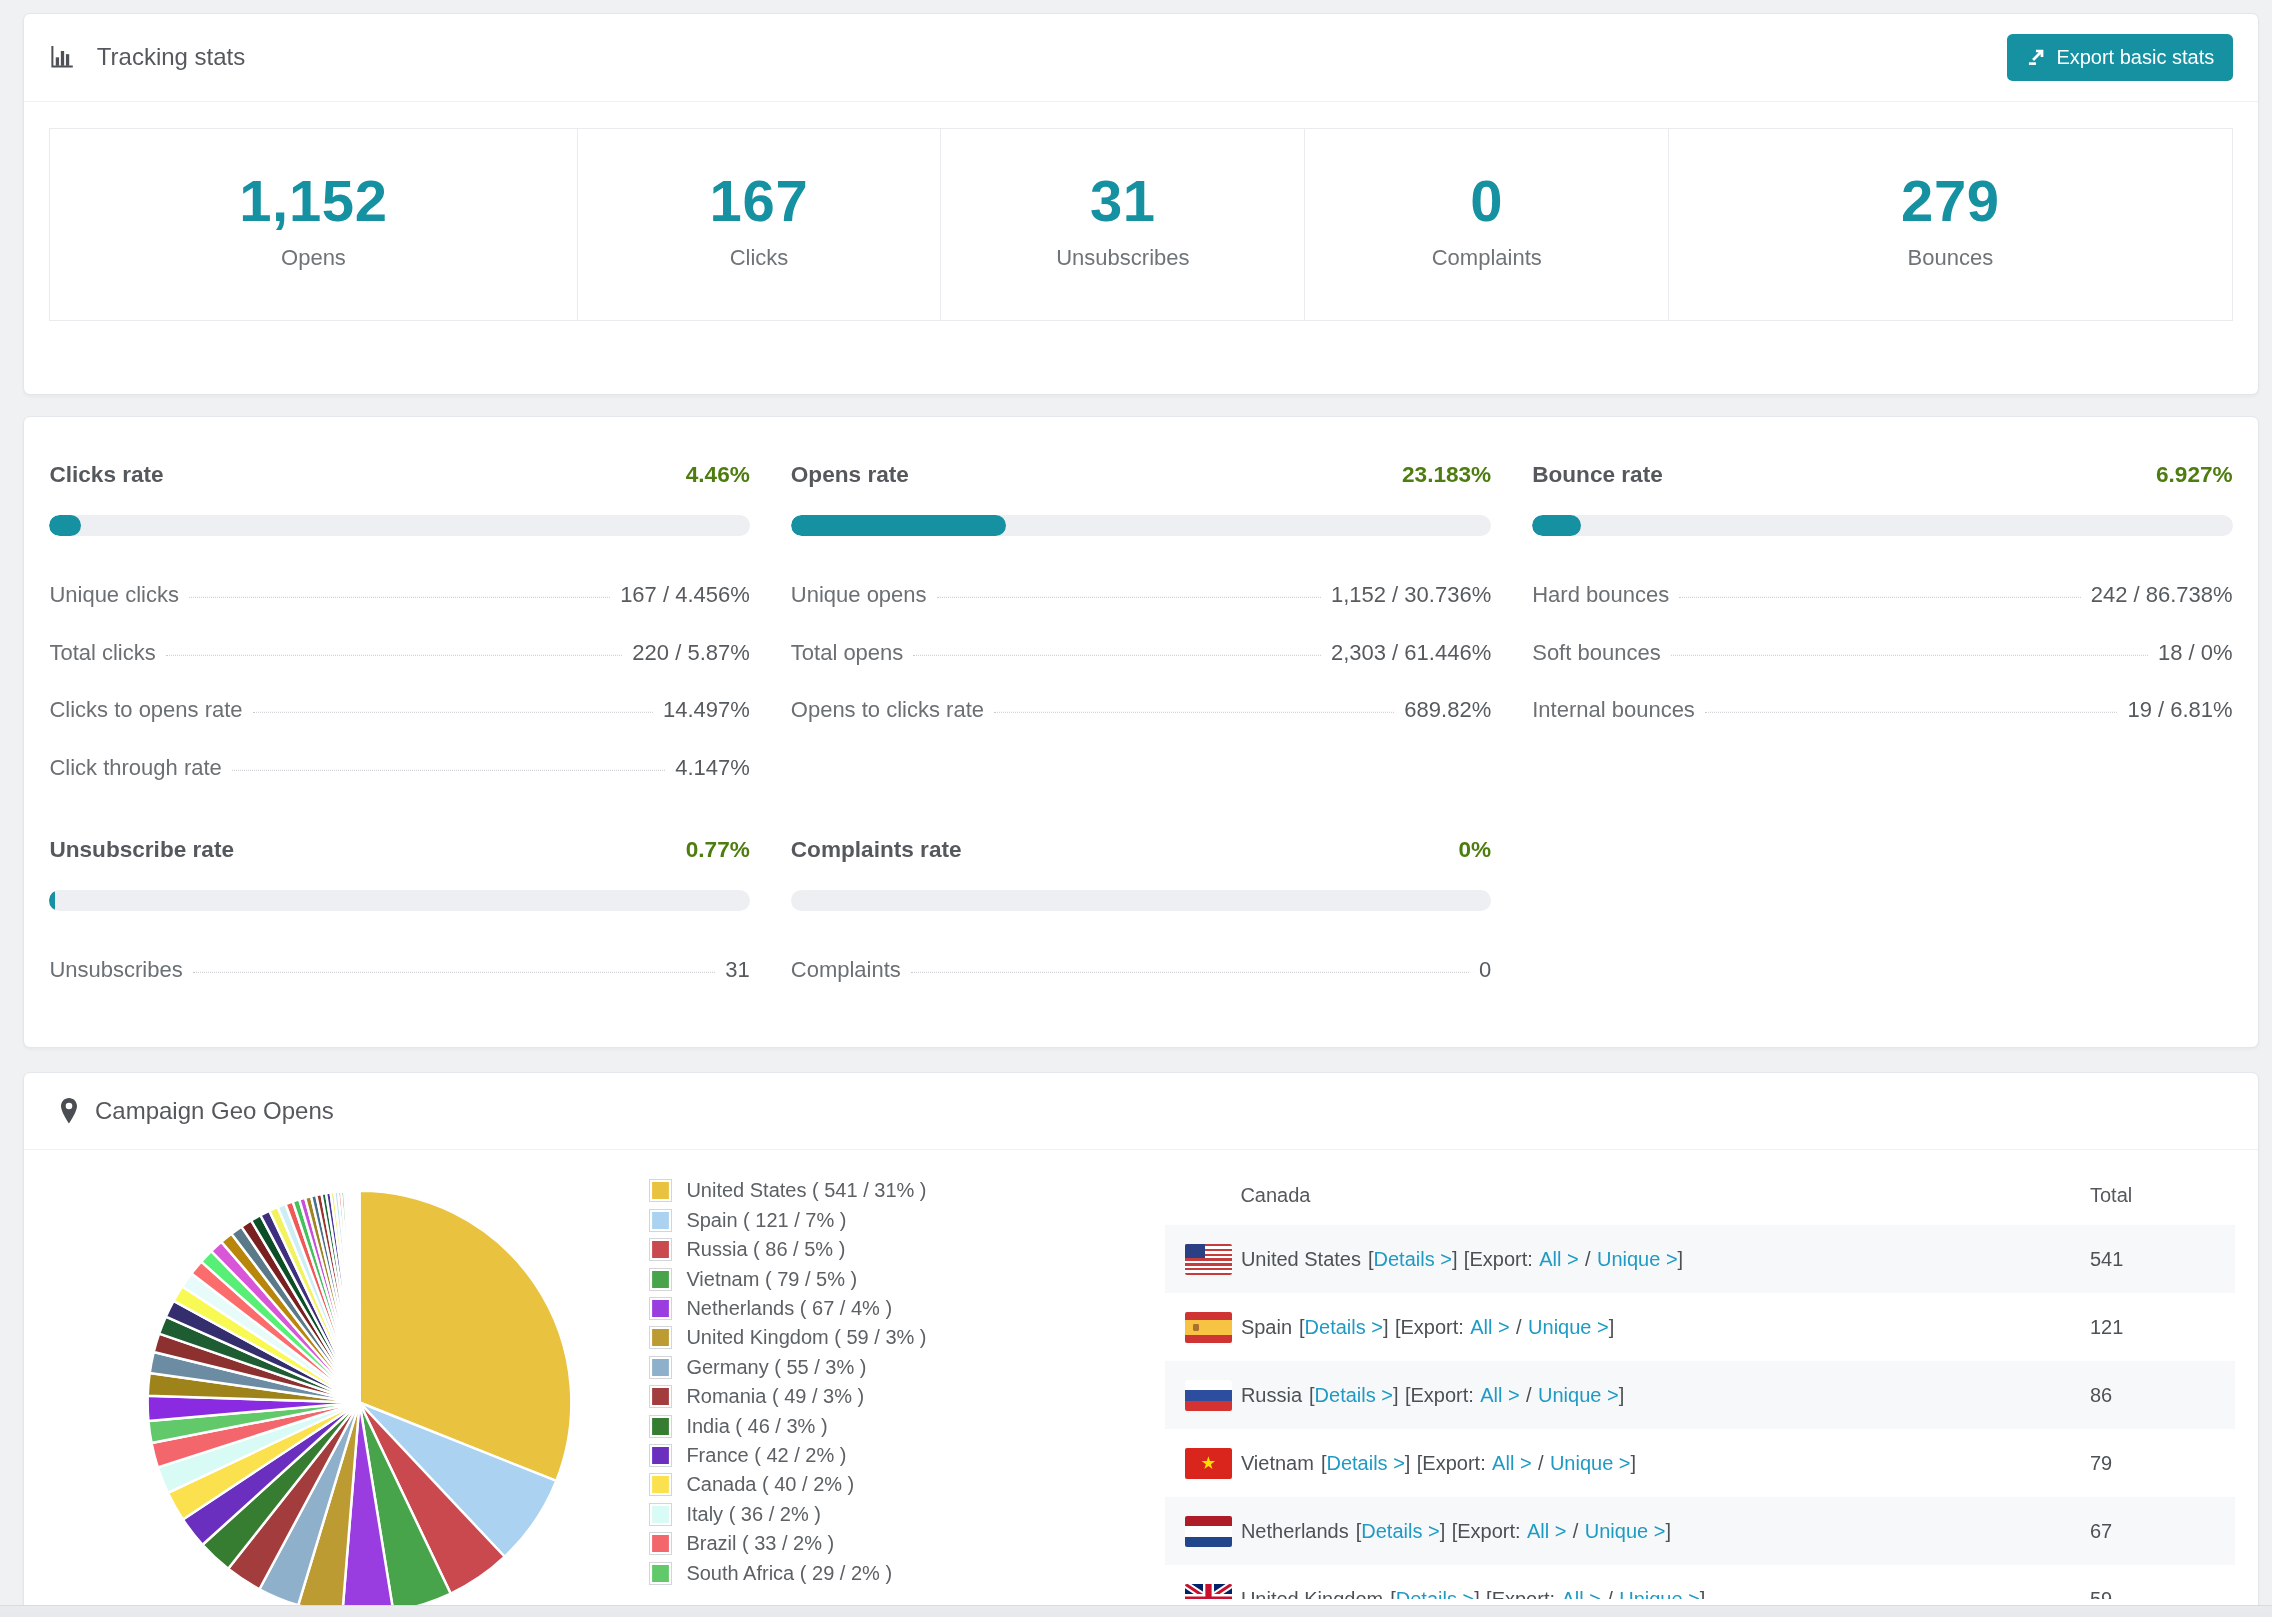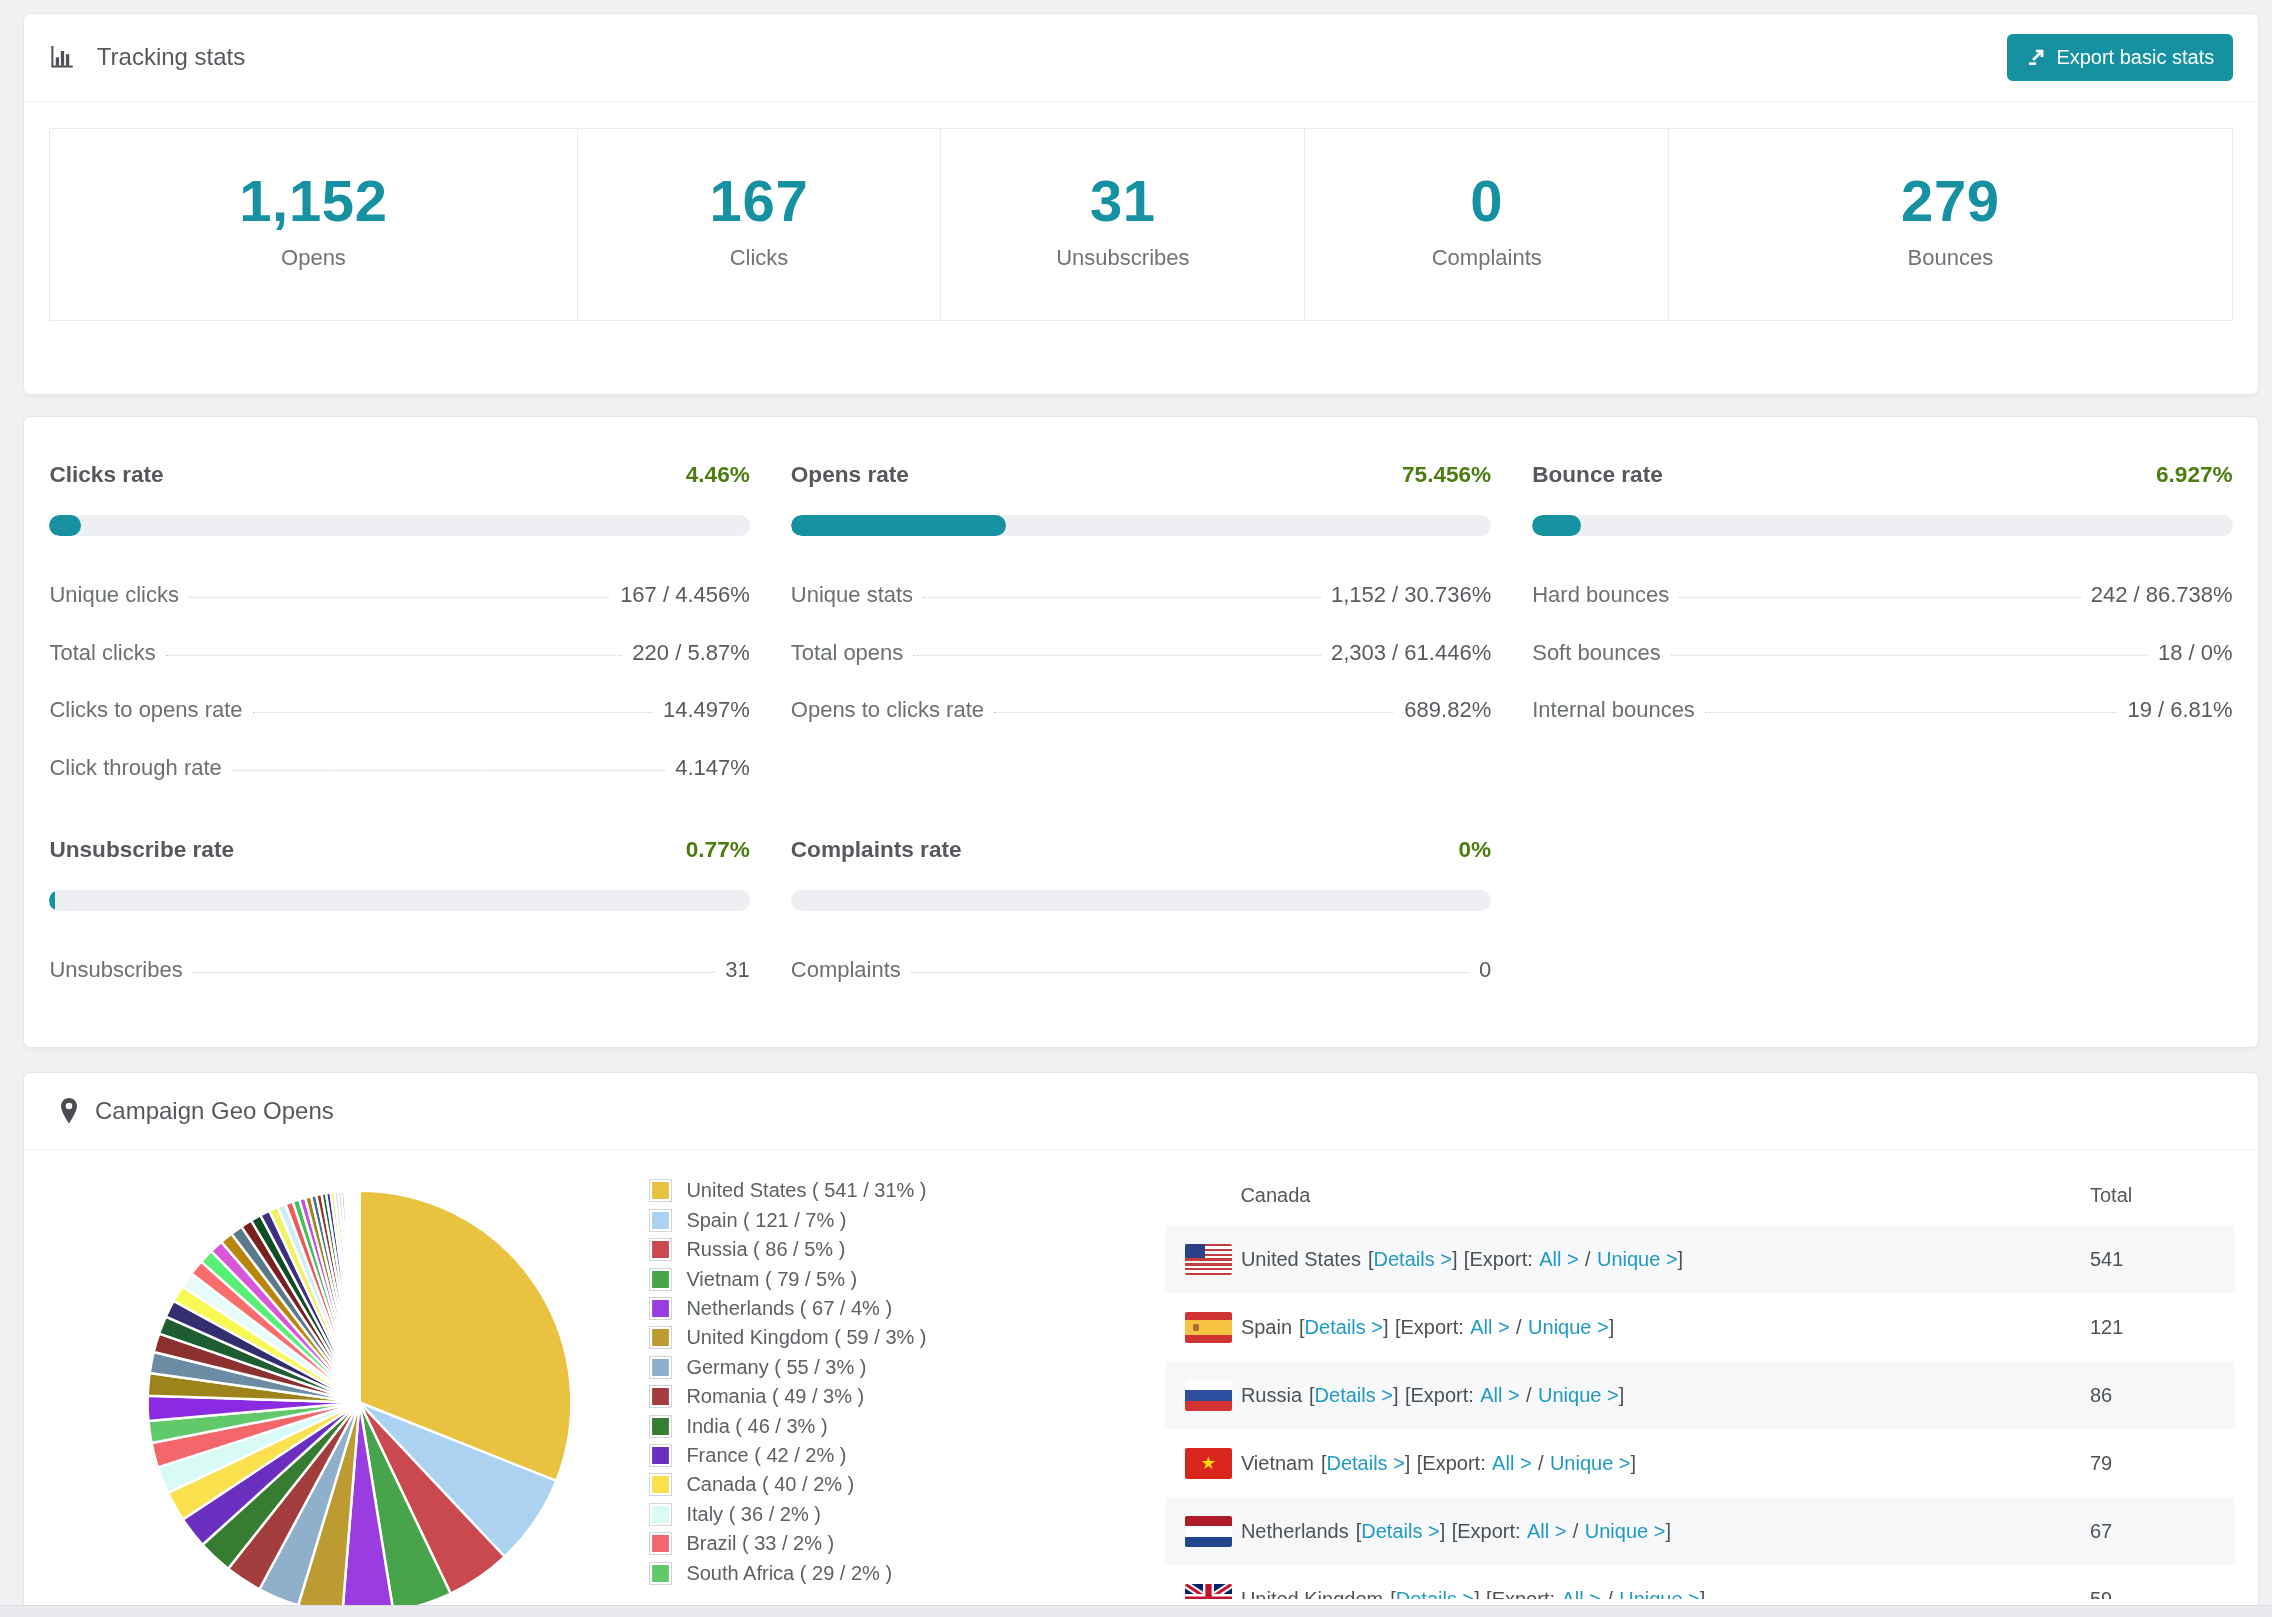--- a/index.html
+++ b/index.html
@@ -217,28 +217,28 @@
               <span class="rlabel">Click through rate</span>
               <span class="rdots"></span>
               <span class="rval">4.147%</span>
             </div>
           </div>
         </div>
 
         <div class="rate-section">
           <div class="rate-head">
             <span class="rate-title">Opens rate</span>
-            <span class="rate-value">75.456%</span>
+            <span class="rate-value">23.183%</span>
           </div>
           <div class="rate-bar">
             <div class="rate-fill" style="width: 30.736%;"></div>
           </div>
           <div class="rate-rows">
             <div class="rrow">
-              <span class="rlabel">Unique stats</span>
+              <span class="rlabel">Unique opens</span>
               <span class="rdots"></span>
               <span class="rval">1,152 / 30.736%</span>
             </div>
             <div class="rrow">
               <span class="rlabel">Total opens</span>
               <span class="rdots"></span>
               <span class="rval">2,303 / 61.446%</span>
             </div>
             <div class="rrow">
               <span class="rlabel">Opens to clicks rate</span>

